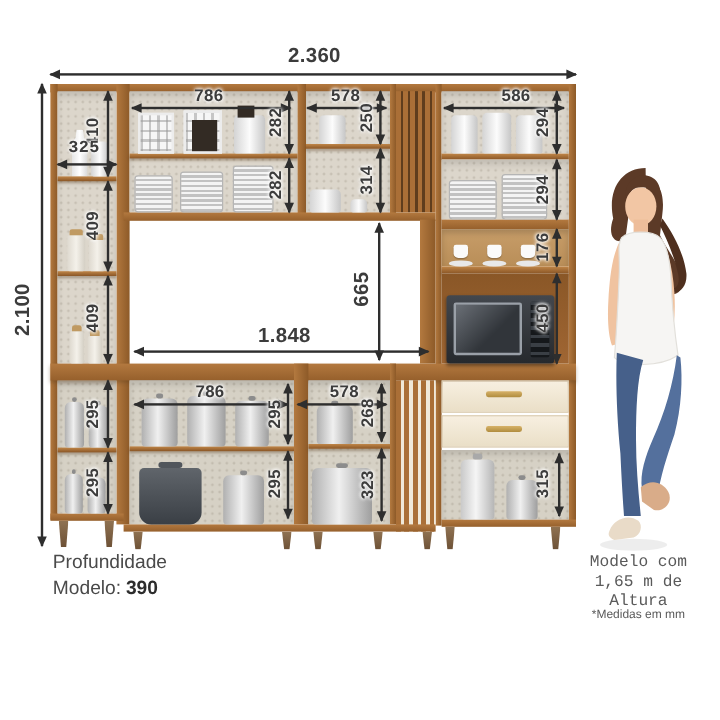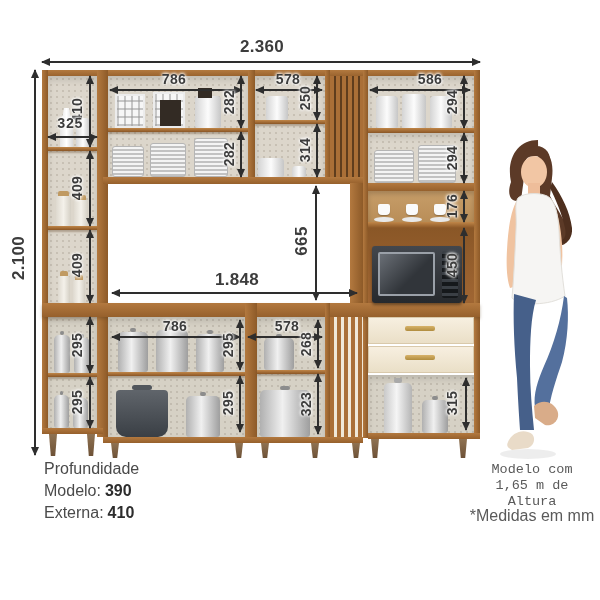--- a/index.html
+++ b/index.html
@@ -47,21 +47,21 @@
   .dim-v::after{content:"";position:absolute;bottom:-1px;left:-3px;border-left:4px solid transparent;border-right:4px solid transparent;border-top:9px solid #2e2e2e;}
   .dlh,.dlv{position:absolute;font-weight:700;font-size:14px;color:#3c3c3c;letter-spacing:.3px;white-space:nowrap;
             text-shadow:0 0 3px #fff,0 0 3px #fff,0 0 4px #fff;}
   .dlh{transform:translate(-50%,-50%);}
   .dlv{transform:translate(-50%,-50%) rotate(-90deg);}
   .big{font-size:17px;}
   
   .depth-note{position:absolute;left:44px;top:458px;font-size:16px;color:#4a4a4a;line-height:22px;}
   .depth-note b{color:#2d2d2d;margin-left:4px;}
   .model-note{position:absolute;left:468px;top:462px;width:128px;text-align:center;font-size:13.5px;color:#5a5a5a;line-height:16px;font-family:Liberation Mono, monospace;}
-  .units-note{position:absolute;left:468px;top:507px;width:128px;text-align:center;font-size:16px;color:#5a5a5a;}
+  .units-note{position:absolute;left:468px;top:507px;width:128px;text-align:center;font-size:10px;color:#5a5a5a;}
 </style>
 </head>
 <body>
 
 <div id="canvas">
 
   <div class="wood" style="left:42px;top:70px;width:438px;height:7px;"></div>
   <div class="woodv" style="left:42px;top:70px;width:6px;height:363px;"></div>
   <div class="woodv" style="left:97px;top:70px;width:11px;height:367px;"></div>
   <div class="woodv" style="left:474px;top:70px;width:6px;height:368px;"></div>
@@ -248,21 +248,20 @@
     <path d="M34,60 C40,54 60,54 66,60 C72,66 74,78 75,92 C76,116 78,138 81,158 C66,168 36,168 28,160 C30,138 31,114 32,92 C33,76 30,66 34,60 Z" fill="#f6f5f3" stroke="#e2e0db" stroke-width="1"></path>
     <path d="M30,156 C29,180 30,210 33,240 C34,262 35,278 36,292 L50,292 C48,272 46,250 46,228 C46,202 47,178 52,162 Z" fill="#46608a"></path>
     <path d="M80,158 C77,182 70,206 60,228 C54,242 49,256 51,270 L64,277 C66,259 72,242 78,224 C84,202 85,178 83,160 Z" fill="#54709d"></path>
     <path d="M24,304 C28,294 40,290 48,296 C52,300 50,308 44,310 L28,312 C24,310 22,308 24,304 Z" fill="#e9dbc8"></path>
     <path d="M50,268 C58,261 68,263 73,272 C77,280 70,289 61,287 L51,280 Z" fill="#d9ac89"></path>
   </svg>
 
   <div class="depth-note">
     <div>Profundidade</div>
     <div><span>Modelo:</span><b>390</b></div>
-    <div><span>Externa:</span><b>410</b></div>
   </div>
   <div class="model-note">
     <div>Modelo com</div>
     <div>1,65 m de Altura</div>
   </div>
   <div class="units-note">*Medidas em mm</div>
 
 </div>
 
 </body></html>

